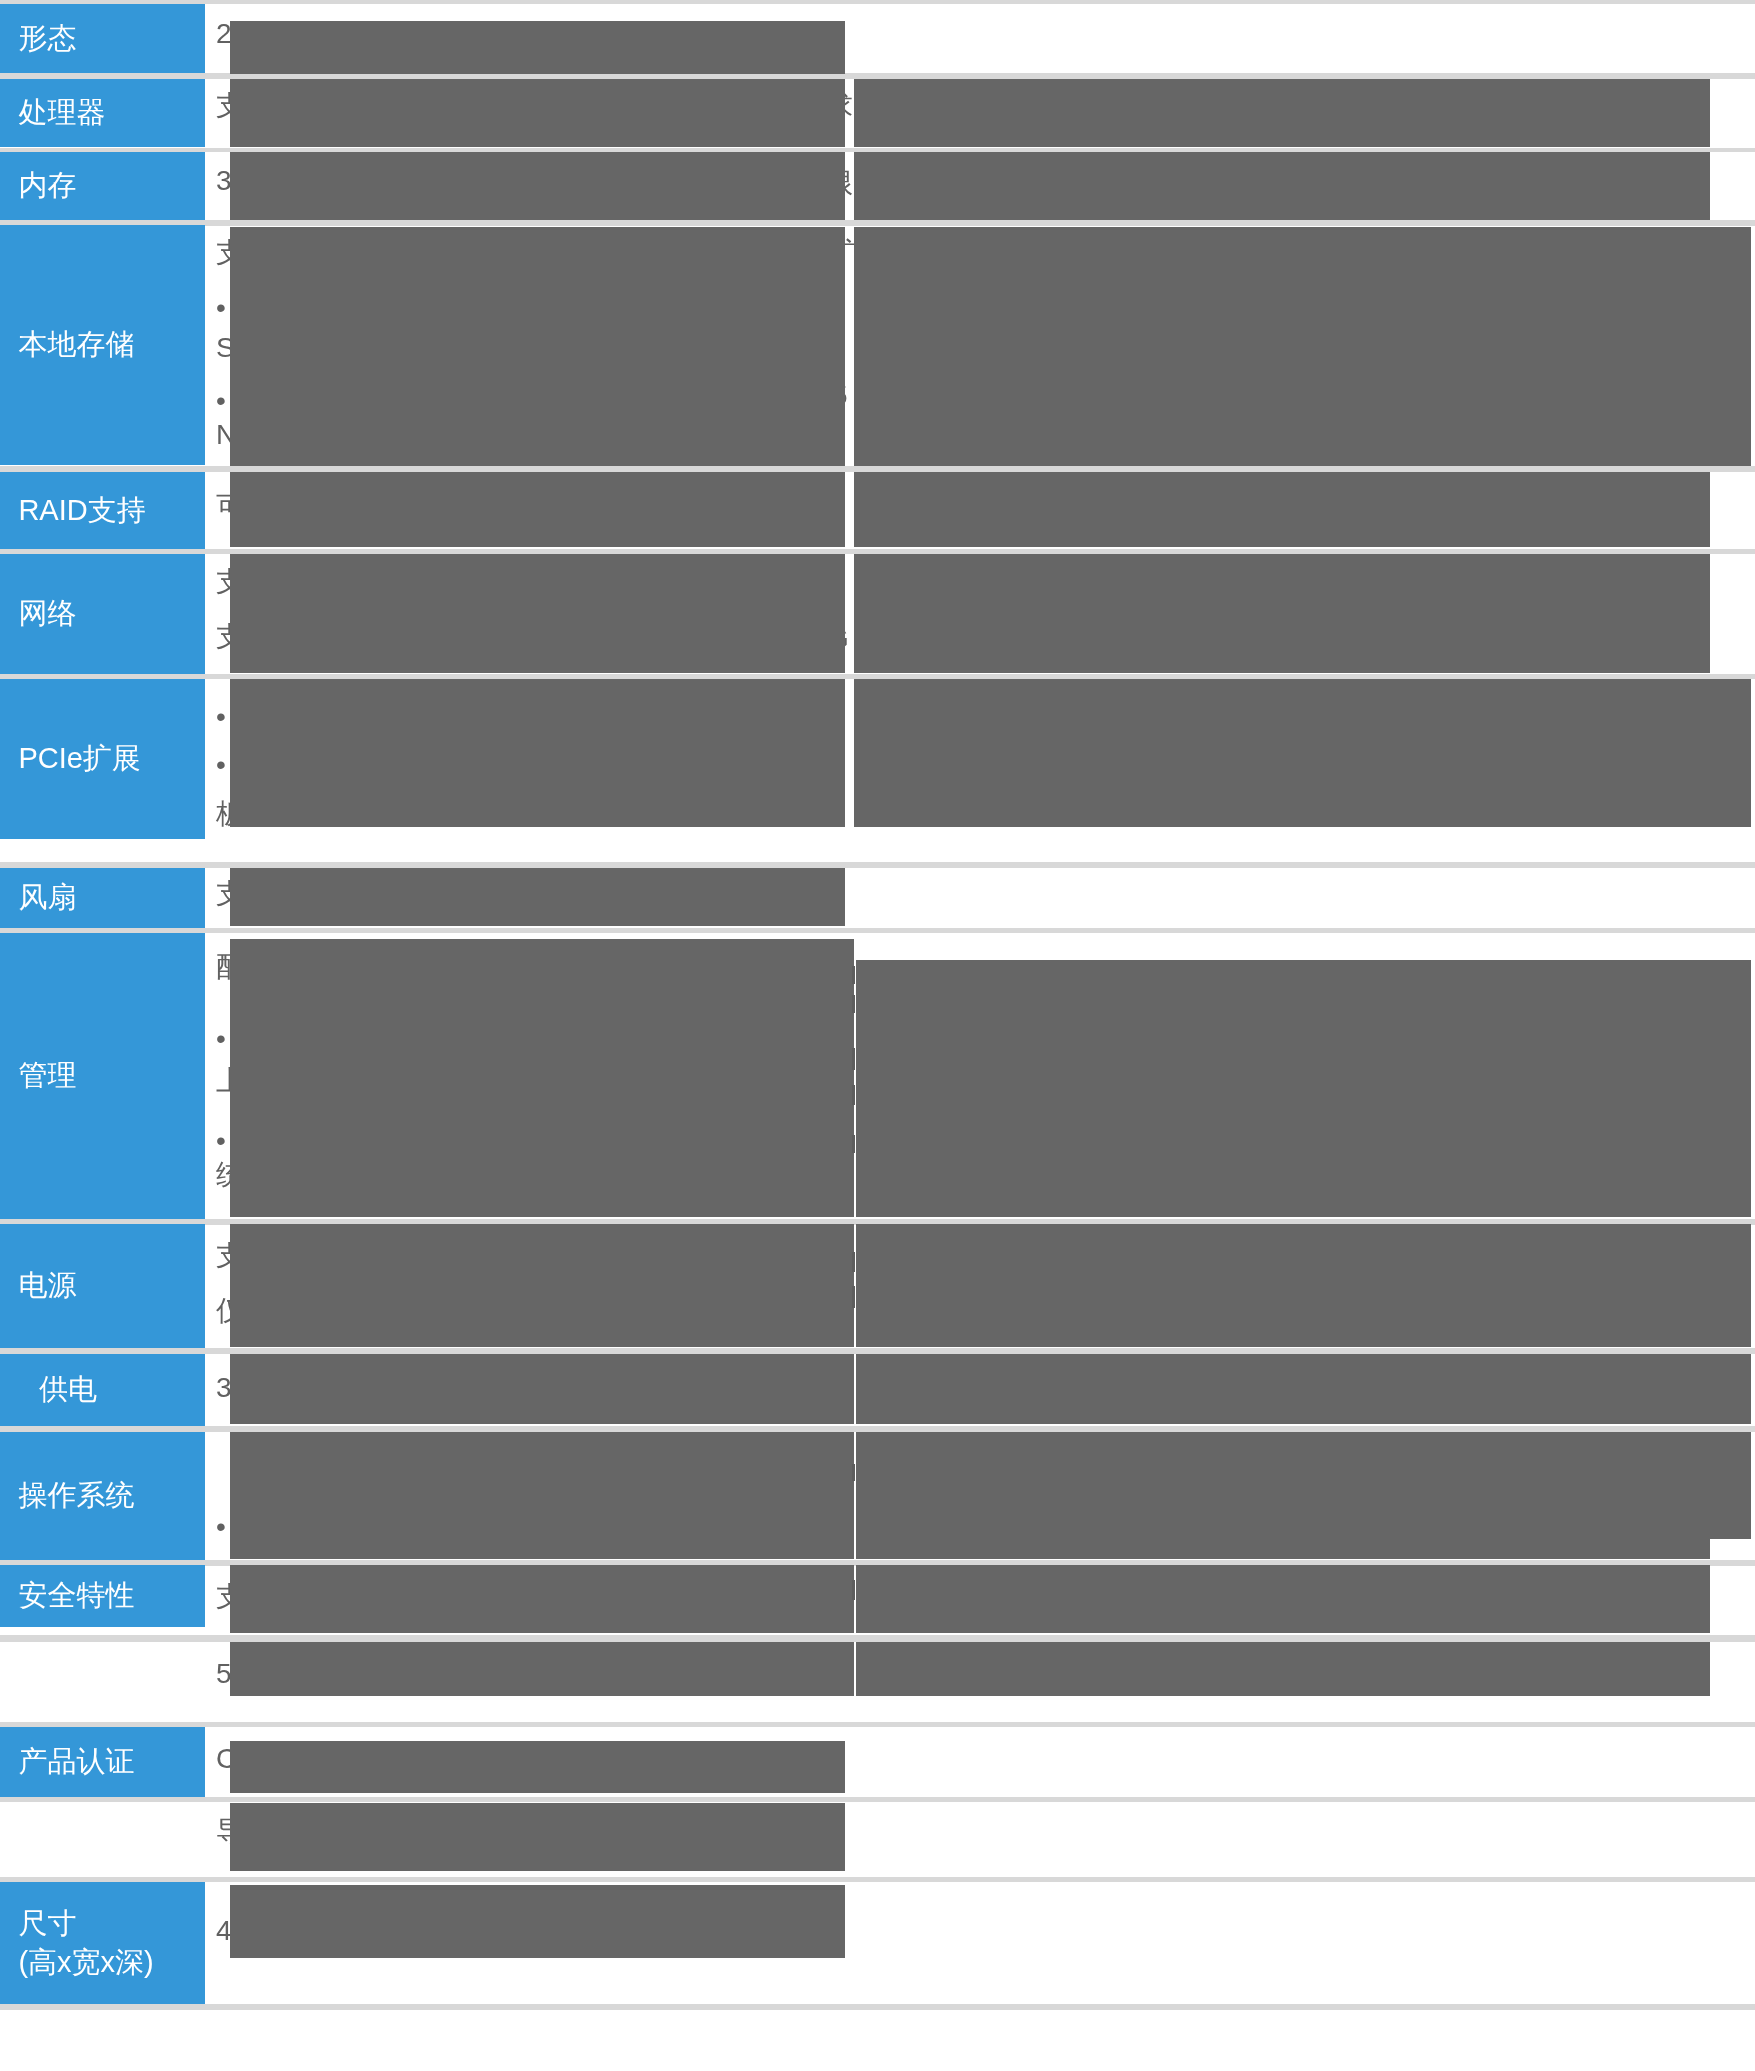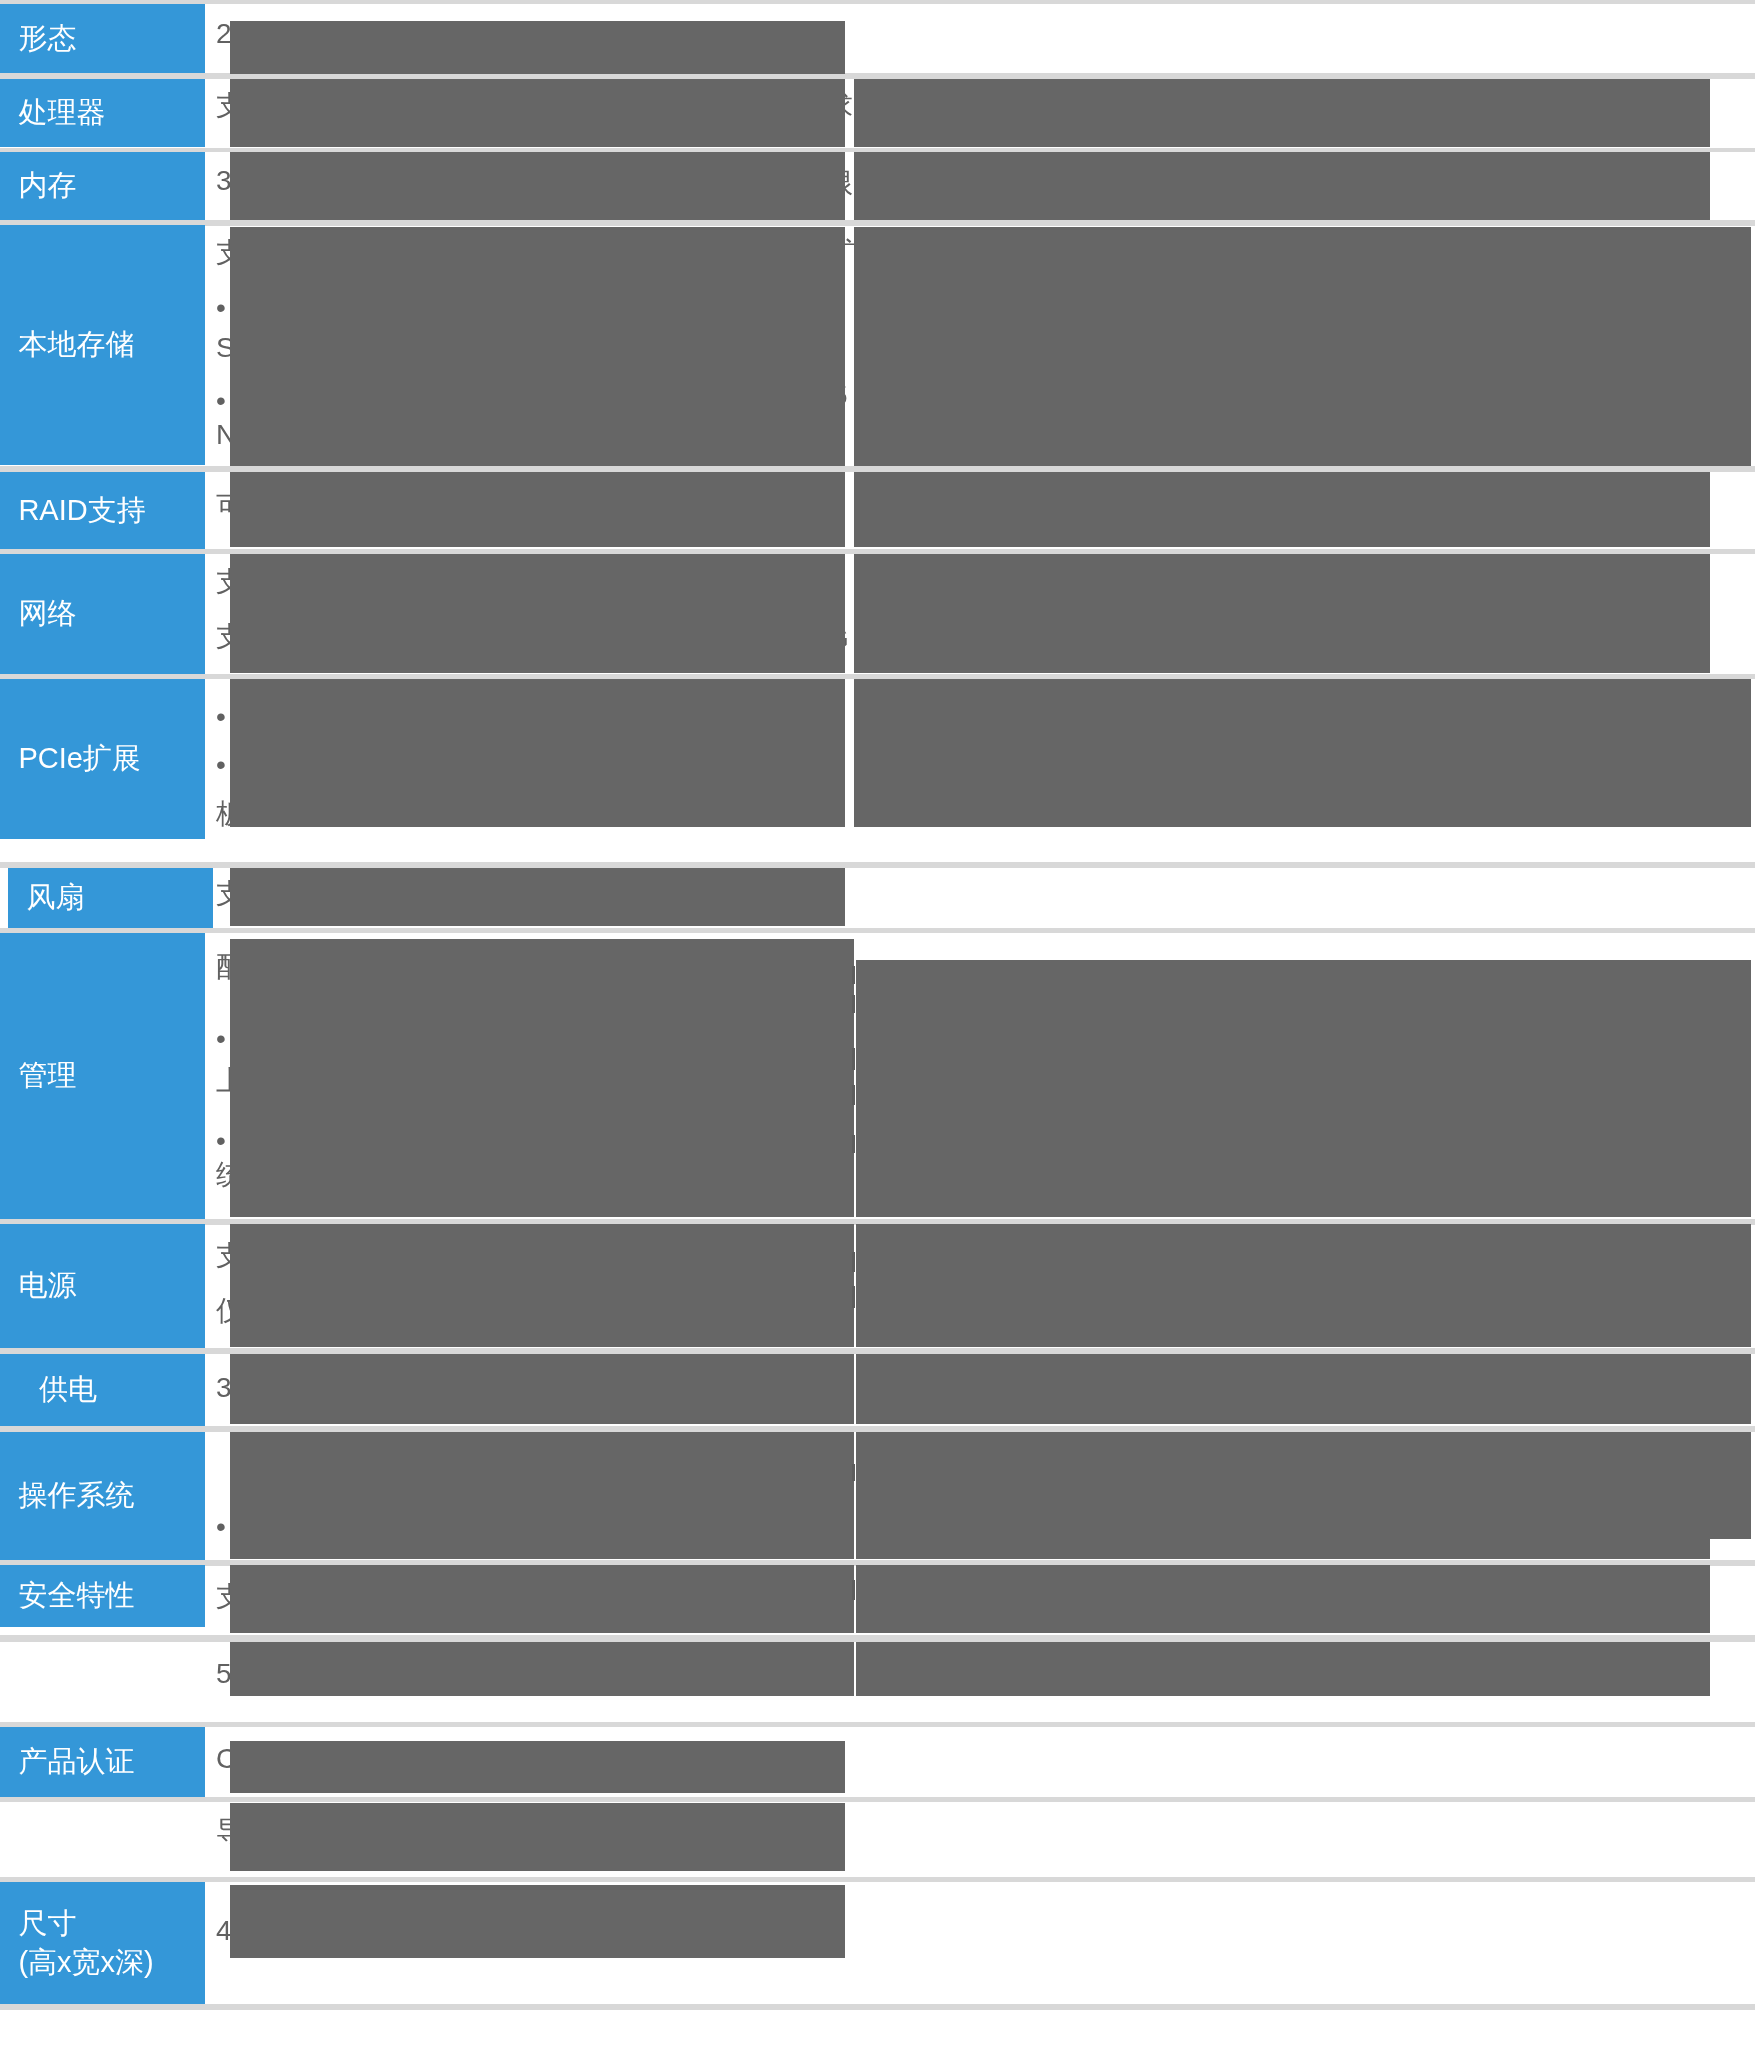--- a/index.html
+++ b/index.html
@@ -88,21 +88,21 @@
     <div class="redact" style="left: 230px; top: 554px; width: 615px; height: 119px; background: rgb(102, 102, 102);"></div>
     <div class="redact" style="left: 854px; top: 554px; width: 856px; height: 119px; background: rgb(102, 102, 102);"></div>
     <div class="label-cell" style="top: 679px; height: 160px; background: rgb(52, 151, 216); color: rgb(255, 255, 255);">PCIe扩展</div>
     <span class="frag" style="left: 216px; top: 703px; color: rgb(97, 97, 97);">•</span>
     <span class="frag" style="left: 830px; top: 700px; color: rgb(97, 97, 97);">2</span>
     <span class="frag" style="left: 216px; top: 751px; color: rgb(97, 97, 97);">•</span>
     <span class="frag" style="left: 830px; top: 750px; color: rgb(97, 97, 97);">0</span>
     <span class="frag" style="left: 216px; top: 800px; color: rgb(97, 97, 97);">板</span>
     <div class="redact" style="left: 230px; top: 679px; width: 615px; height: 148px; background: rgb(102, 102, 102);"></div>
     <div class="redact" style="left: 854px; top: 679px; width: 897px; height: 148px; background: rgb(102, 102, 102);"></div>
-    <div class="label-cell" style="top: 868px; height: 60px; background: rgb(52, 151, 216); color: rgb(255, 255, 255); margin-left: 8px;">风扇</div>
+    <div class="label-cell" style="top: 868px; height: 60px; background: rgb(52, 151, 216); color: rgb(255, 255, 255);">风扇</div>
     <span class="frag" style="left: 216px; top: 880px; color: rgb(97, 97, 97);">支</span>
     <div class="redact" style="left: 230px; top: 868px; width: 615px; height: 58px; background: rgb(102, 102, 102);"></div>
     <div class="label-cell" style="top: 933px; height: 286px; background: rgb(52, 151, 216); color: rgb(255, 255, 255);">管理</div>
     <span class="frag" style="left: 216px; top: 953px; color: rgb(97, 97, 97);">配</span>
     <span class="frag" style="left: 216px; top: 1025px; color: rgb(97, 97, 97);">•</span>
     <span class="frag" style="left: 216px; top: 1067px; color: rgb(97, 97, 97);">上</span>
     <span class="frag" style="left: 216px; top: 1127px; color: rgb(97, 97, 97);">•</span>
     <span class="frag" style="left: 216px; top: 1161px; color: rgb(97, 97, 97);">统</span>
     <div class="redact" style="left: 230px; top: 939px; width: 624px; height: 278px; background: rgb(102, 102, 102);"></div>
     <div class="redact" style="left: 856px; top: 960px; width: 895px; height: 257px; background: rgb(102, 102, 102);"></div>

